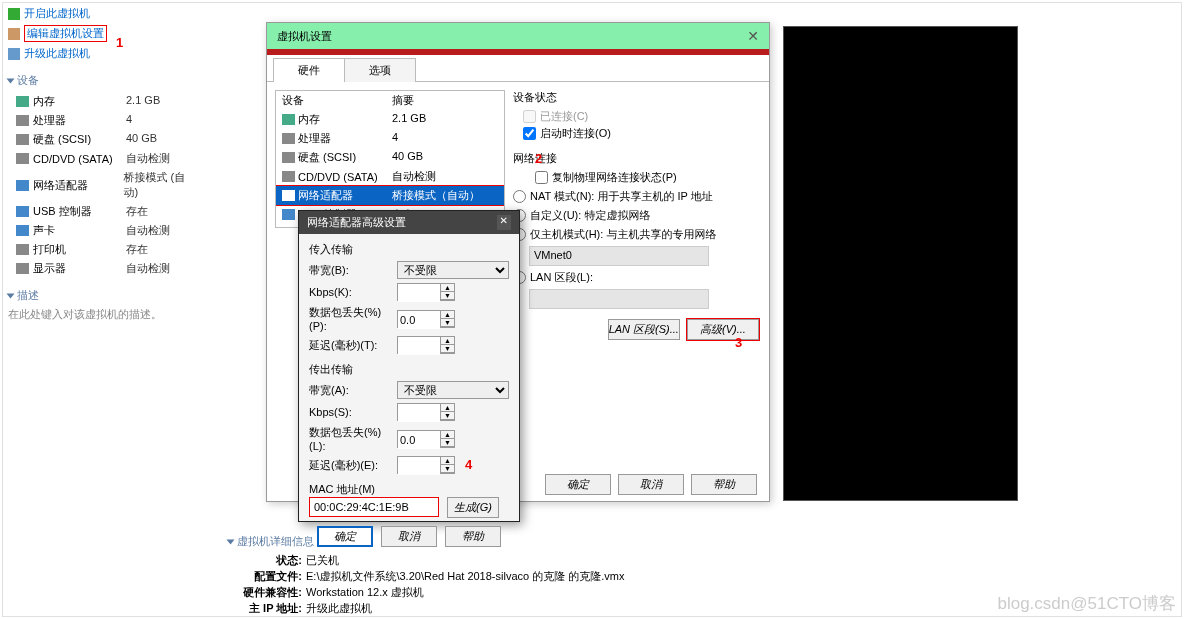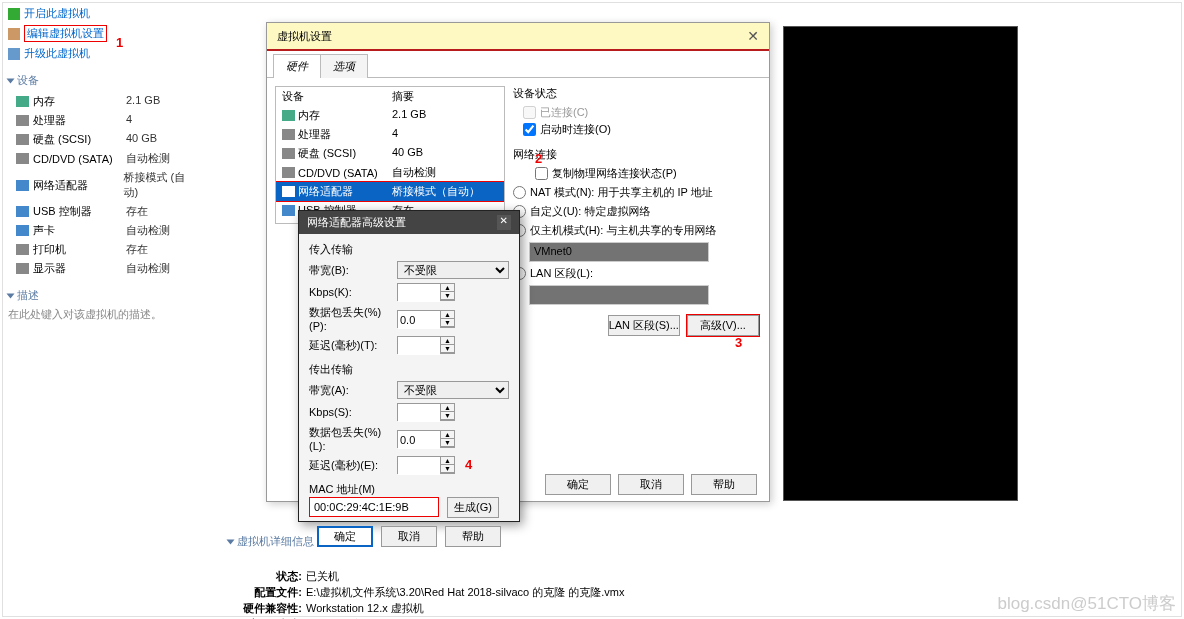--- a/index.html
+++ b/index.html
@@ -12,39 +12,39 @@
 .sp{color:#5b7ba3;margin:10px 0 4px;display:flex;align-items:center;gap:4px;}
 .tri{width:0;height:0;border-top:4px solid transparent;border-bottom:4px solid transparent;border-left:5px solid #5b7ba3;transform:rotate(90deg);}
 .devlist{margin-left:8px;}
 .devitem{display:flex;padding:2px 0;}
 .devitem .n{width:110px;display:flex;align-items:center;gap:4px;}
 .devitem .v{color:#333;}
 .ico2{width:13px;height:11px;display:inline-block;}
 .desc{color:#888;margin-top:4px;}
 .red-n{position:absolute;color:#e00;font-size:13px;font-weight:bold;}
 .dialog1{position:absolute;left:266px;top:22px;width:504px;height:480px;background:#fff;border:1px solid #999;box-shadow:2px 2px 8px rgba(0,0,0,.2);}
-.dlgtitle{padding:5px 10px;display:flex;justify-content:space-between;align-items:center;background:#fef9c3;border-bottom:2px solid #b91c1c;}
+.dlgtitle{padding:5px 10px;display:flex;justify-content:space-between;align-items:center;background:#86efac;border-bottom:6px solid #b91c1c;}
 .dlgtitle .x{color:#555;font-size:14px;}
 .tabs{display:flex;border-bottom:1px solid #bbb;padding-left:6px;margin-top:2px;}
-.tab{padding:4px 12px;border:1px solid #bbb;border-bottom:none;margin-right:-1px;background:#fff;position:relative;top:1px;font-style:italic;}
+.tab{padding:4px 24px;border:1px solid #bbb;border-bottom:none;margin-right:-1px;background:#fff;position:relative;top:1px;}
 .tab.inactive{background:#f4f4f4;}
 .dlgbody{display:flex;padding:8px;gap:8px;}
 .hwlist{border:1px solid #bbb;width:230px;height:138px;overflow:hidden;}
 .hwhead{display:flex;padding:2px 6px;font-weight:normal;}
 .hwhead .c1{width:110px;}
 .hwrow{display:flex;padding:2px 6px;}
 .hwrow .c1{width:110px;display:flex;align-items:center;gap:3px;}
 .hwrow.sel{background:#0a64c4;color:#fff;}
 .rightpane{flex:1;}
 .grp{margin-bottom:10px;}
 .grpt{margin-bottom:4px;}
 .chk{display:flex;align-items:center;gap:4px;margin:2px 0 2px 10px;}
 .radio{display:flex;align-items:center;gap:4px;margin:4px 0;}
-.sel2{width:180px;height:20px;background:#737373;border:1px solid #ccc;margin-left:16px;padding:2px 4px;}
-.btn{min-width:72px;height:21px;border:1px solid #999;background:#f0f0f0;margin:0 2px;}
+.sel2{width:180px;height:20px;background:#e5e5e5;border:1px solid #ccc;margin-left:16px;padding:2px 4px;}
+.btn{min-width:72px;height:21px;border:1px solid #999;background:#f0f0f0;margin:0 2px;font-style:italic;}
 .btnrow{text-align:right;margin-top:4px;}
 .dlgfoot{position:absolute;bottom:6px;right:10px;}
 .dlgfoot .btn{min-width:66px;}
 .dialog2{position:absolute;left:298px;top:210px;width:222px;height:312px;background:#f4f4f4;border:1px solid #222;box-shadow:3px 3px 10px rgba(0,0,0,.4);}
 .d2title{background:#444;color:#fff;padding:4px 8px;display:flex;justify-content:space-between;}
 .d2body{padding:8px 10px;}
 .d2grp{margin-bottom:8px;}
 .d2row{display:flex;align-items:center;margin:4px 0;}
 .d2row .lab{width:88px;}
 .d2row select,.d2row input{flex:1;height:18px;border:1px solid #999;font-size:11px;padding:0 2px;}
@@ -52,21 +52,21 @@
 .spin input{border:none;width:42px;padding:0 2px;}
 .spinbt{width:14px;display:flex;flex-direction:column;border-left:1px solid #999;}
 .spinbt div{flex:1;font-size:7px;text-align:center;border-bottom:1px solid #999;}
 .macrow{display:flex;gap:6px;}
 .macinp{border:1.5px solid #e00;height:20px;width:130px;padding:0 4px;}
 .d2foot{display:flex;justify-content:center;gap:4px;margin-top:6px;}
 .d2foot .btn{min-width:56px;}
 .d2foot .btn.primary{background:#fff;border:2px solid #0a64c4;}
 .vmpreview{position:absolute;left:783px;top:26px;width:235px;height:475px;background:#000;border:1px solid #555;}
 .detail{position:absolute;left:228px;top:534px;width:550px;}
-.detailt{color:#5b7ba3;display:flex;align-items:center;gap:4px;margin-bottom:20px;}
+.detailt{color:#5b7ba3;display:flex;align-items:center;gap:4px;margin-bottom:4px;}
 .detailrow{display:flex;margin:1px 0;margin-left:10px;align-items:center;}
 .detailrow .dl{width:64px;text-align:right;font-weight:bold;margin-right:4px;}
 .watermark{position:absolute;right:8px;bottom:4px;color:#ccc;font-size:17px;}
 .bigframe{position:absolute;left:2px;top:2px;width:1180px;height:615px;border:1px solid #e0e0e0;pointer-events:none;}
 </style>
 </head>
 <body>
 
 <div class="bigframe"></div>
 

